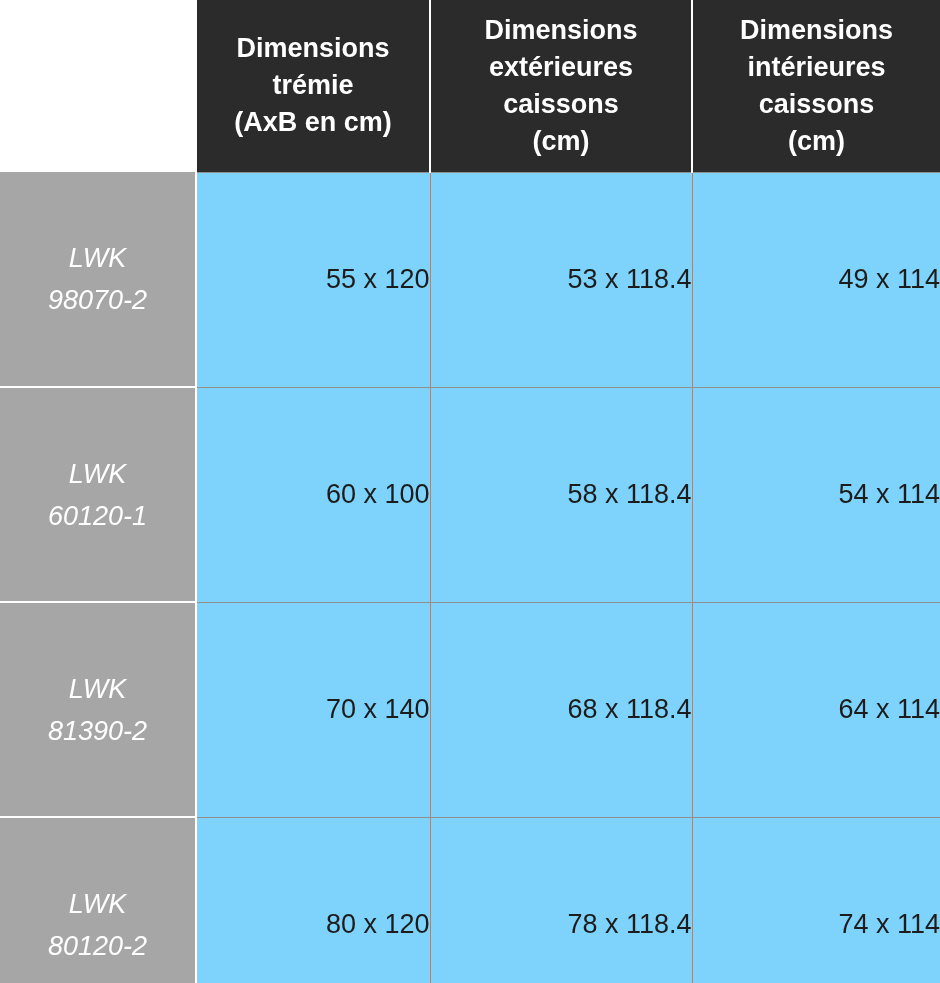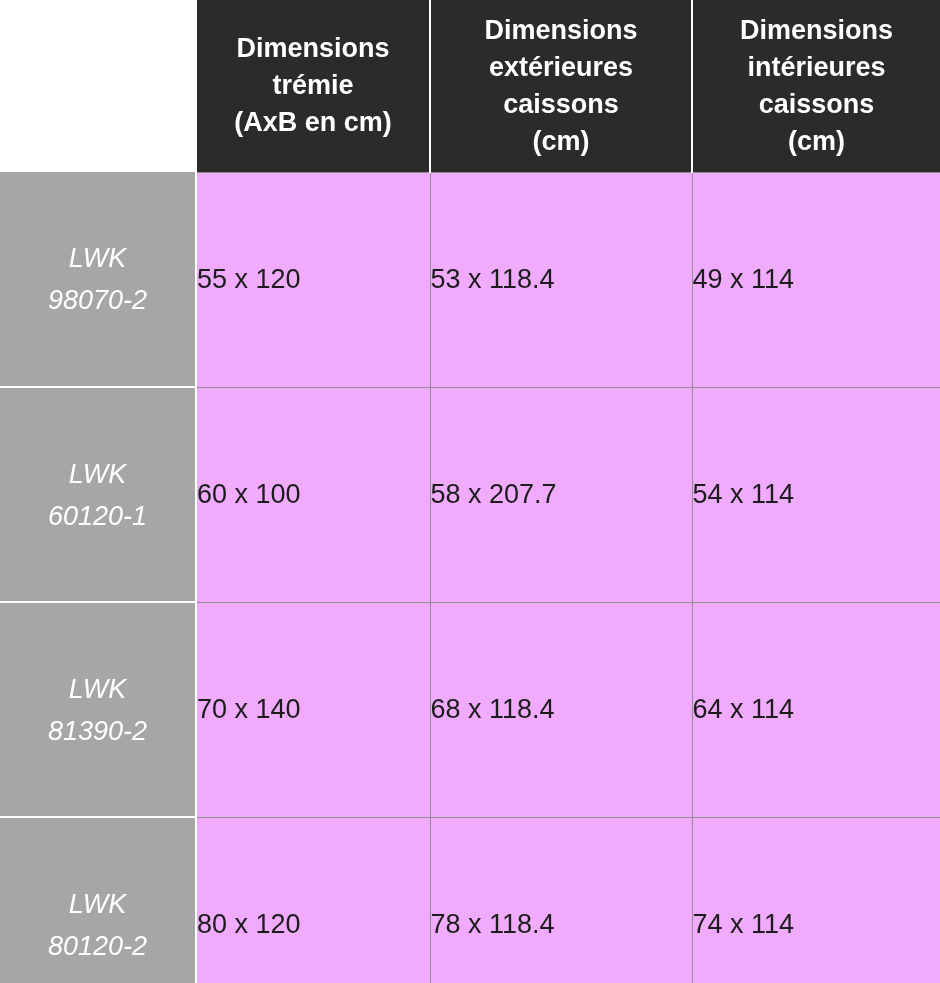--- a/index.html
+++ b/index.html
@@ -58,23 +58,23 @@
     line-height: 42px;
     border-bottom: 2px solid #ffffff;
     border-right: 2px solid #ffffff;
     height: 215px;
     box-sizing: border-box;
   }
   .model-cell .line { display: block; font-style: italic; }
 
   
   .data-cell {
-    background: #f0abfc;
+    background: #7dd3fc;
     color: #1c1c1c;
-    text-align: left;
+    text-align: right;
     vertical-align: middle;
     font-size: 27px;
     height: 215px;
     border-bottom: 1.5px solid #8f8f8f;
     border-left: 1.5px solid #8f8f8f;
     box-sizing: border-box;
   }
   tr.row-last .data-cell {
     border-bottom: none;
   }
@@ -123,21 +123,21 @@
       <td class="data-cell">55 x 120</td>
       <td class="data-cell">53 x 118.4</td>
       <td class="data-cell">49 x 114</td>
     </tr>
     <tr>
       <td class="model-cell">
         <span class="line">LWK</span>
         <span class="line">60120-1</span>
       </td>
       <td class="data-cell">60 x 100</td>
-      <td class="data-cell">58 x 207.7</td>
+      <td class="data-cell">58 x 118.4</td>
       <td class="data-cell">54 x 114</td>
     </tr>
     <tr>
       <td class="model-cell">
         <span class="line">LWK</span>
         <span class="line">81390-2</span>
       </td>
       <td class="data-cell">70 x 140</td>
       <td class="data-cell">68 x 118.4</td>
       <td class="data-cell">64 x 114</td>

